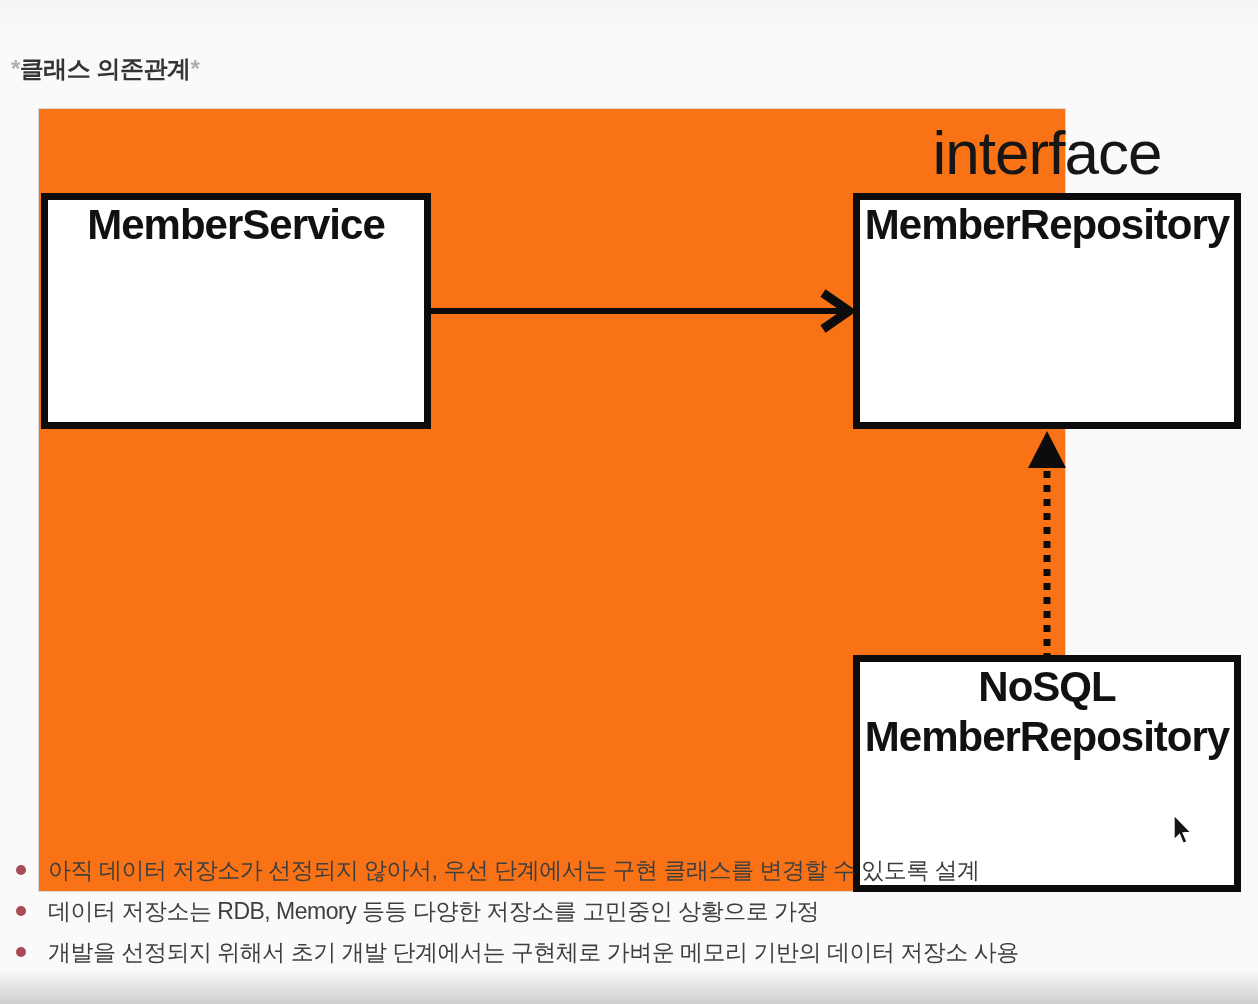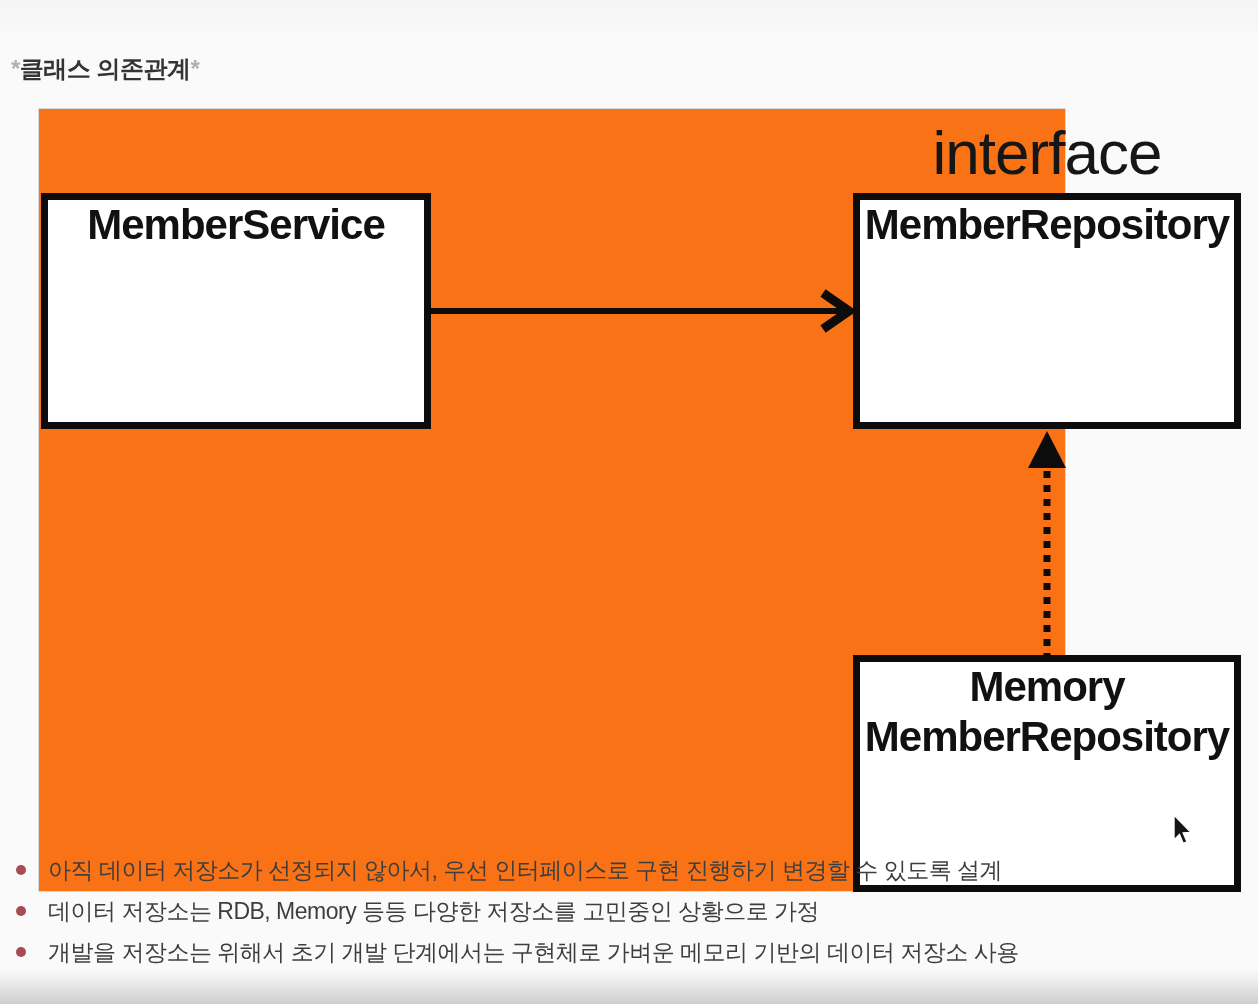--- a/index.html
+++ b/index.html
@@ -91,38 +91,38 @@
 
   <div class="class-box box-member-service">
     <span>MemberService</span>
   </div>
 
   <div class="class-box box-member-repository">
     <span>MemberRepository</span>
   </div>
 
   <div class="class-box box-memory-repository">
-    <span>Memory</span>
+    <span>NoSQL</span>
     <span>MemberRepository</span>
   </div>
 
 </div>
 
 <ul class="notes-list">
   <li>
     <span class="bullet-dot"></span>
-    <span>아직 데이터 저장소가 선정되지 않아서, 우선 인터페이스로 구현 진행하기 변경할 수 있도록 설계</span>
+    <span>아직 데이터 저장소가 선정되지 않아서, 우선 단계에서는 구현 클래스를 변경할 수 있도록 설계</span>
   </li>
   <li>
     <span class="bullet-dot"></span>
     <span>데이터 저장소는 RDB, Memory 등등 다양한 저장소를 고민중인 상황으로 가정</span>
   </li>
   <li>
     <span class="bullet-dot"></span>
-    <span>개발을 저장소는 위해서 초기 개발 단계에서는 구현체로 가벼운 메모리 기반의 데이터 저장소 사용</span>
+    <span>개발을 선정되지 위해서 초기 개발 단계에서는 구현체로 가벼운 메모리 기반의 데이터 저장소 사용</span>
   </li>
 </ul>
 
 <svg class="cursor-icon" width="26" height="34" viewBox="0 0 26 34" xmlns="http://www.w3.org/2000/svg">
   <path d="M6,2 L6,27 L11.5,21.5 L15.2,30.5 L19,28.8 L15.2,20 L23,19.5 Z" fill="#151515" stroke="#ffffff" stroke-width="1.4"></path>
 </svg>
 
 <div class="bottom-shade"></div>
 
 </body></html>

